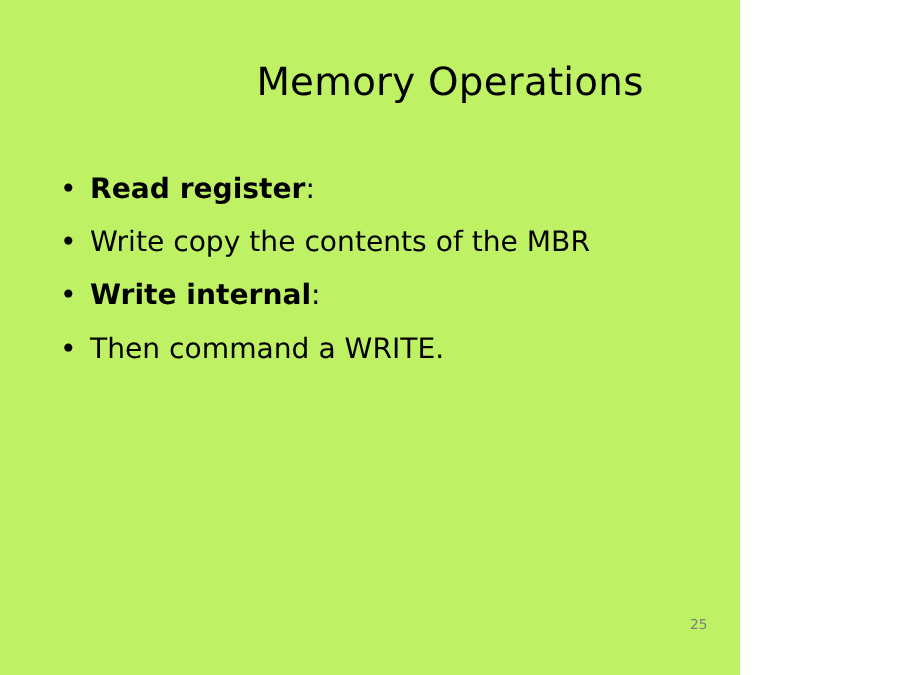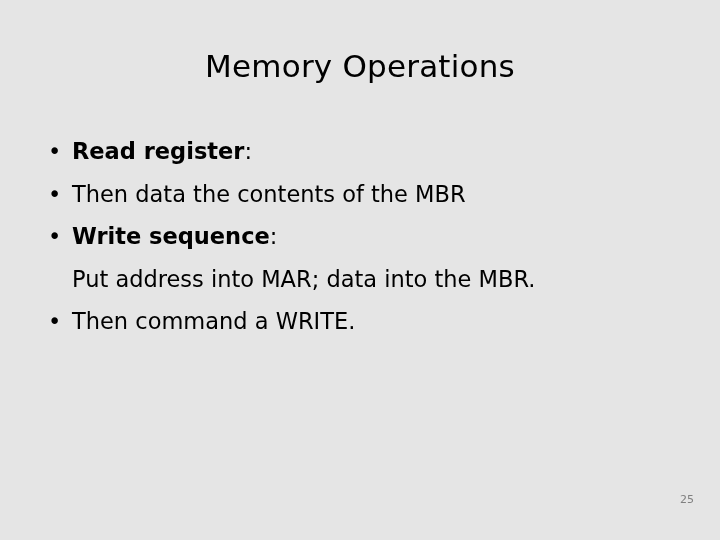--- a/index.html
+++ b/index.html
@@ -9,23 +9,23 @@
   }
   body {
     width: 720px;
     height: 540px;
     font-family: "DejaVu Sans", "Liberation Sans", sans-serif;
     color: #000000;
     overflow: hidden;
   }
   .slide {
     position: relative;
-    width: 720px;
+    width: 592px;
     height: 540px;
-    background: #e5e5e5;
+    background: #bef264;
     box-sizing: border-box;
   }
   .slide-title {
     position: absolute;
     left: 0;
     top: 47px;
     width: 720px;
     text-align: center;
     font-size: 31px;
     font-weight: 400;
@@ -96,30 +96,29 @@
     <div class="bullet-group">
       <div class="bullet-line lead">
         <span class="bullet-dot">•</span>
         <span class="strong">Read register</span><span class="plain">:</span>
       </div>
     </div>
 
     <div class="bullet-group">
       <div class="bullet-line lead">
         <span class="bullet-dot">•</span>
-        <span class="plain">Then data the contents of the MBR</span>
+        <span class="plain">Write copy the contents of the MBR</span>
       </div>
     </div>
 
     <div class="bullet-group">
       <div class="bullet-line lead">
         <span class="bullet-dot">•</span>
-        <span class="strong">Write sequence</span><span class="plain">:</span>
+        <span class="strong">Write internal</span><span class="plain">:</span>
       </div>
-      <div class="bullet-line cont">Put address into MAR; data into the MBR.</div>
     </div>
 
     <div class="bullet-group">
       <div class="bullet-line lead">
         <span class="bullet-dot">•</span>
         <span class="plain">Then command a WRITE.</span>
       </div>
     </div>
 
   </div>

